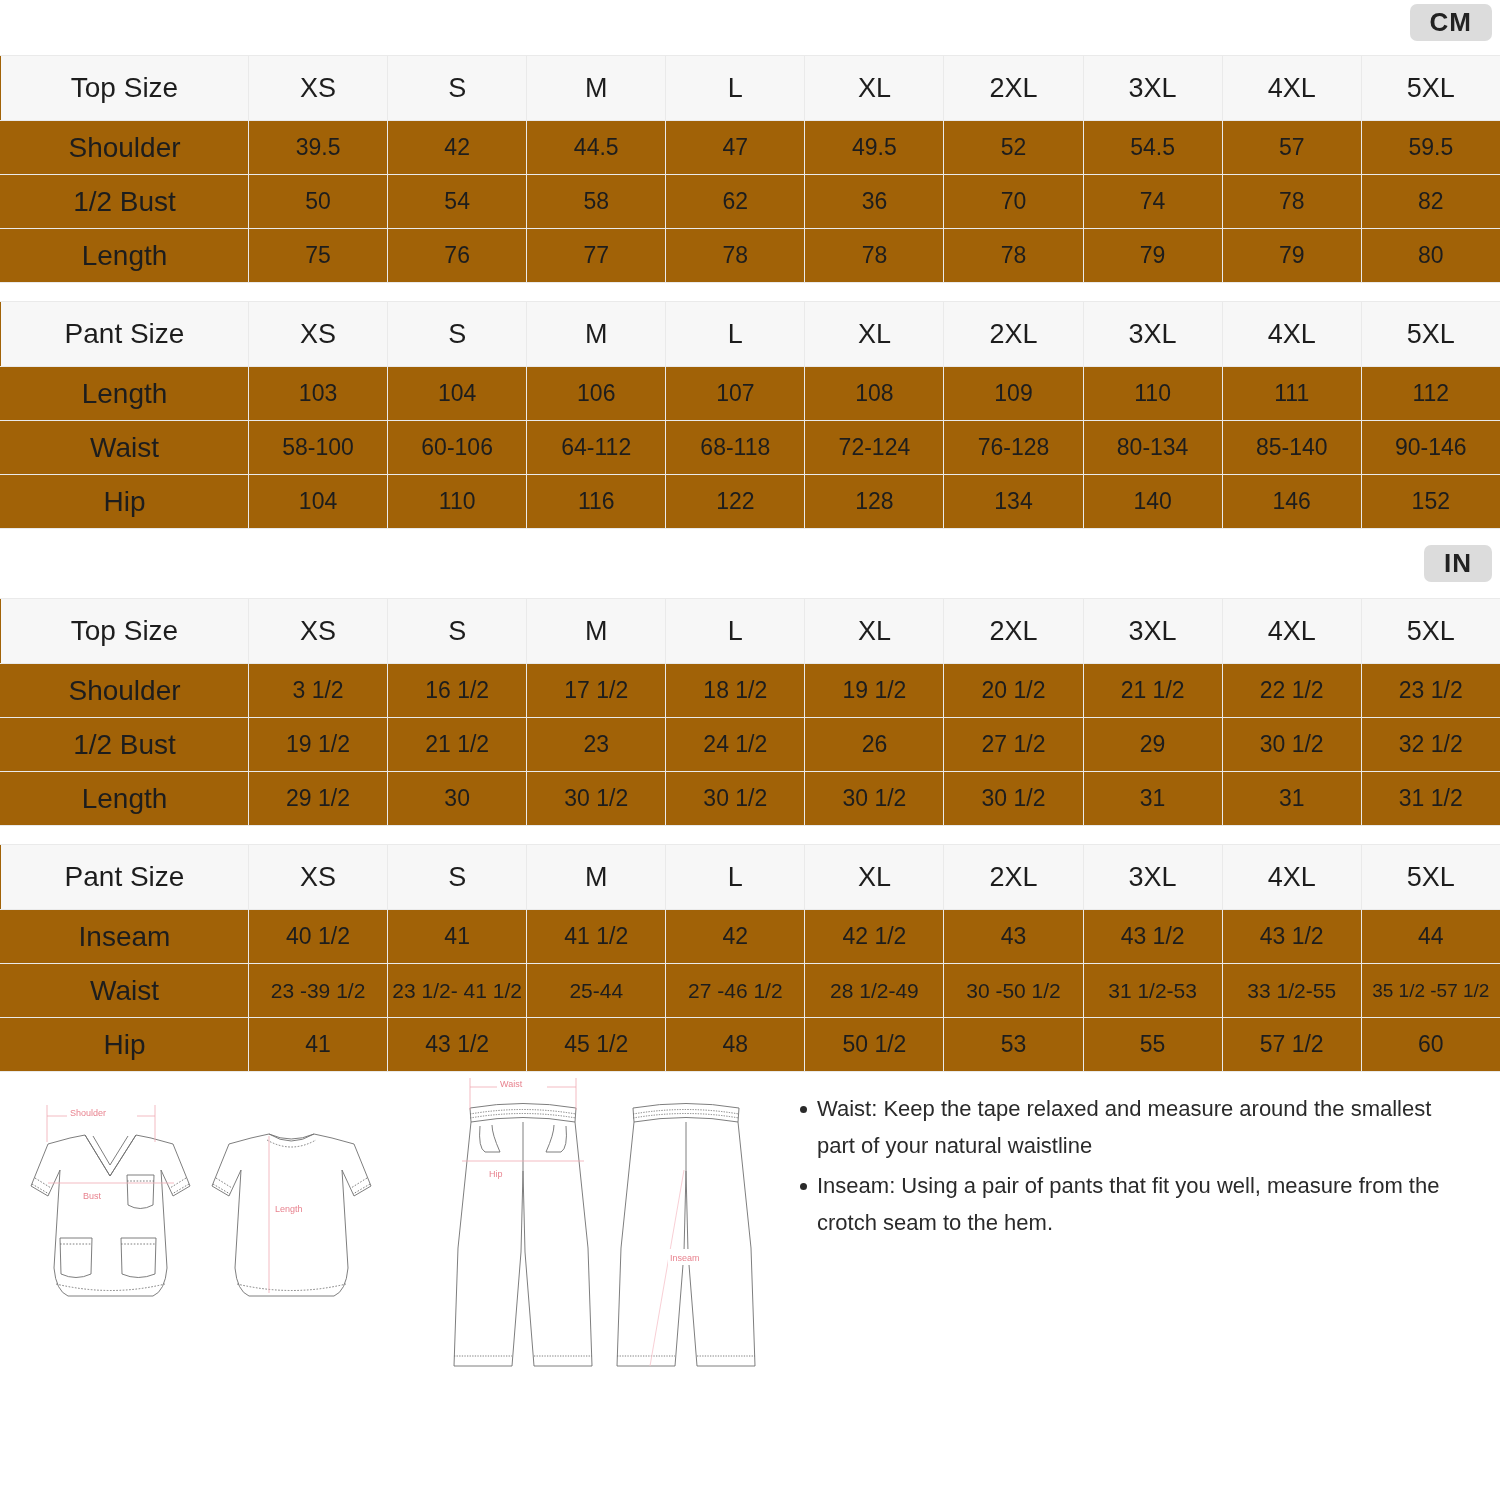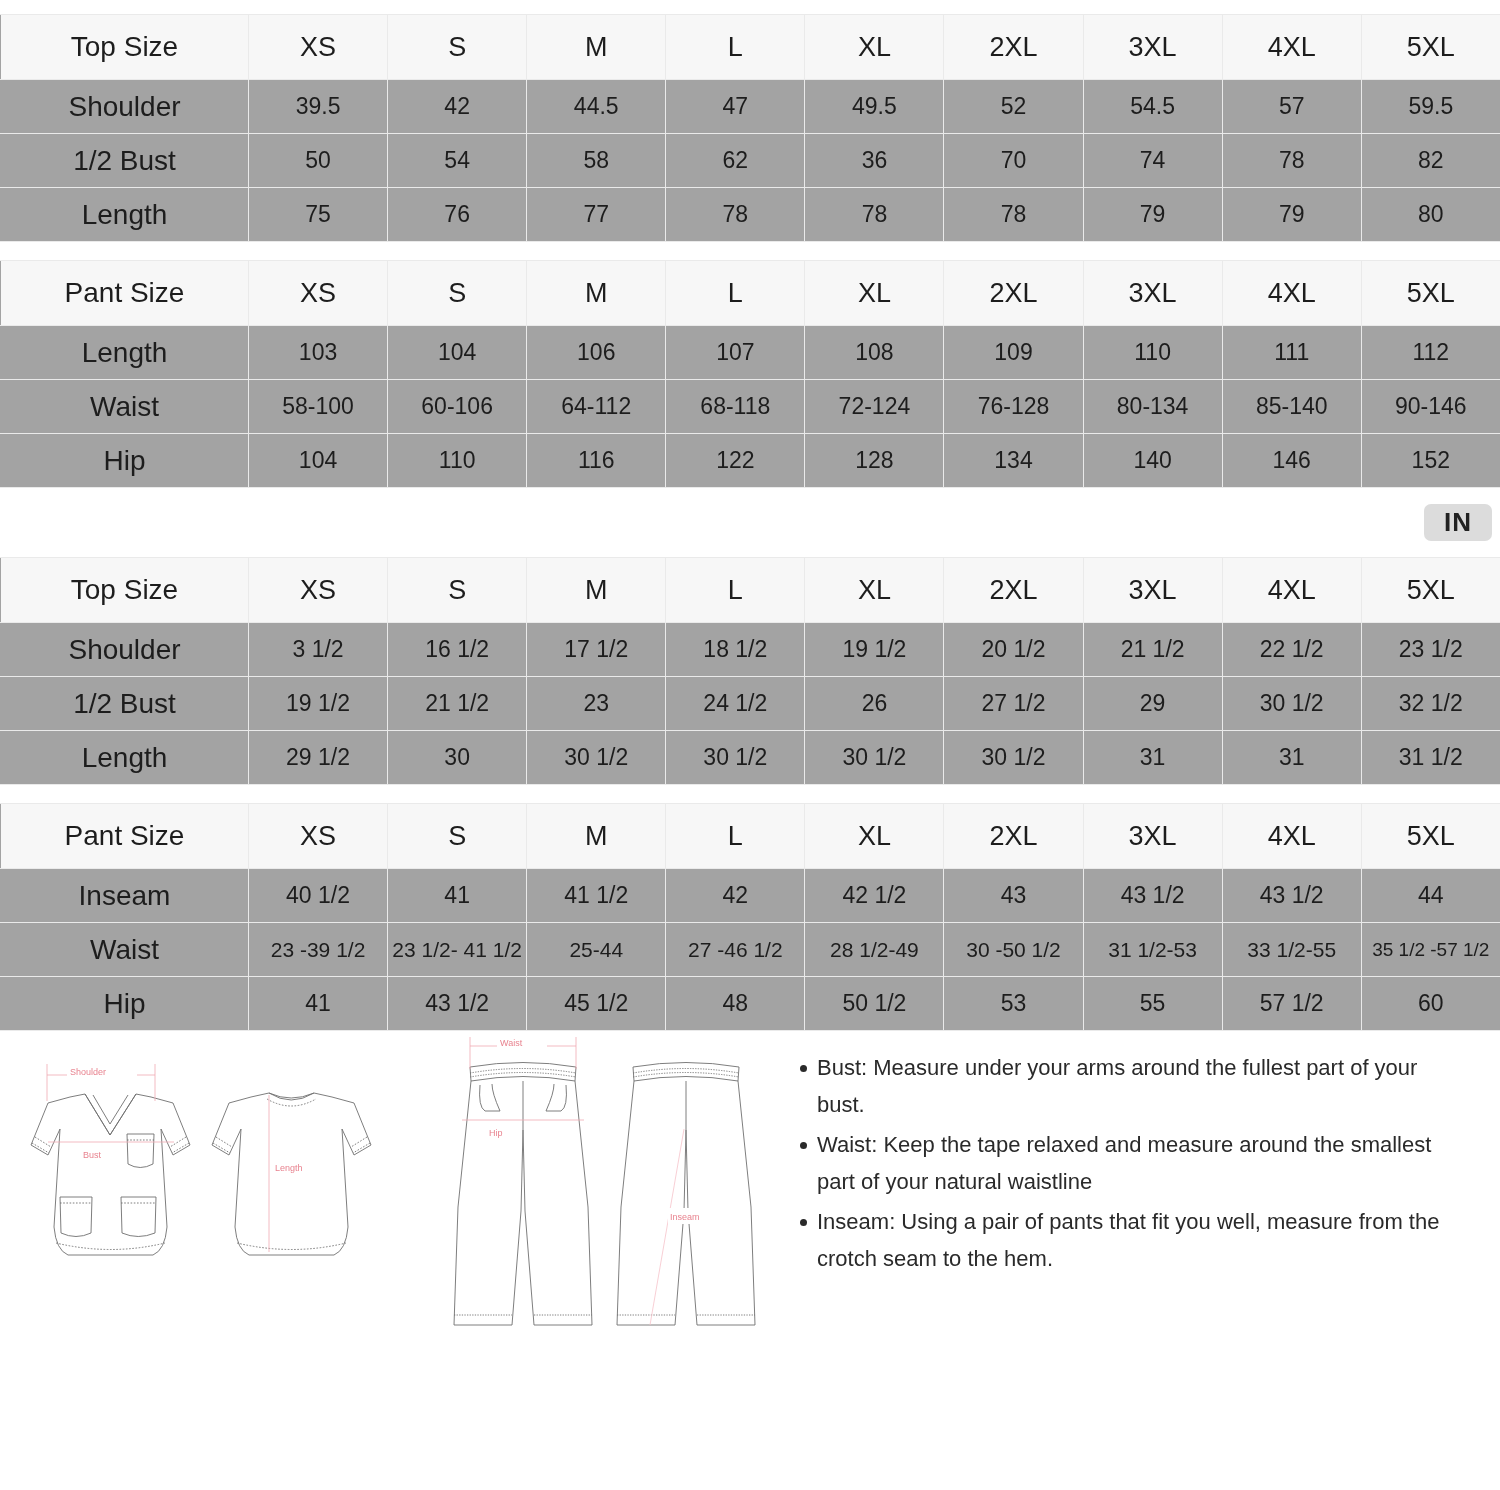--- a/index.html
+++ b/index.html
@@ -33,21 +33,21 @@
     padding: 5px 20px 6px 20px;
     line-height: 1;
     display: inline-block;
   }
 
   
   .sizetable {
     width: 1500px;
     border-collapse: collapse;
     table-layout: fixed;
-    background: #a3a3a3;
+    background: #a16207;
   }
   .sizetable col.labelcol { width: 248px; }
   .sizetable col.sizecol  { width: 139.1px; }
 
   .sizetable th, .sizetable td {
     border: 1px solid #eaeaea;
     text-align: center;
     vertical-align: middle;
     font-weight: 400;
     color: #1d1d1d;
@@ -129,20 +129,23 @@
     font-size: 9px;
     fill: #e8838f;
     font-family: "Liberation Sans", sans-serif;
   }
 </style>
 </head>
 <body>
 
 <div class="page">
 
+  <div class="unit-badge-row" style="padding-top:4px;">
+    <span class="unit-badge">CM</span>
+  </div>
 
   <div style="height:14px"></div>
 
   <table class="sizetable">
     <colgroup>
       <col class="labelcol">
         <col class="sizecol">
         <col class="sizecol">
         <col class="sizecol">
         <col class="sizecol">
@@ -537,20 +540,19 @@
         <g stroke="#f6c3ca" stroke-width="0.8" fill="none">
           <line x1="256" y1="104" x2="222" y2="300"></line>
         </g>
         <rect x="240" y="183" width="54" height="16" fill="#ffffff"></rect>
         <text class="dim-label" x="242" y="195">Inseam</text>
       </svg>
     </div>
 
     <div class="howto">
       <ul class="howto-list">
-        <li>Bust: Measure under your arms around the fullest part of your bust.</li>
         <li>Waist: Keep the tape relaxed and measure around the smallest part of your natural waistline</li>
         <li>Inseam: Using a pair of pants that fit you well, measure from the crotch seam to the hem.</li>
       </ul>
     </div>
   </div>
 
 </div>
 
 </body></html>

